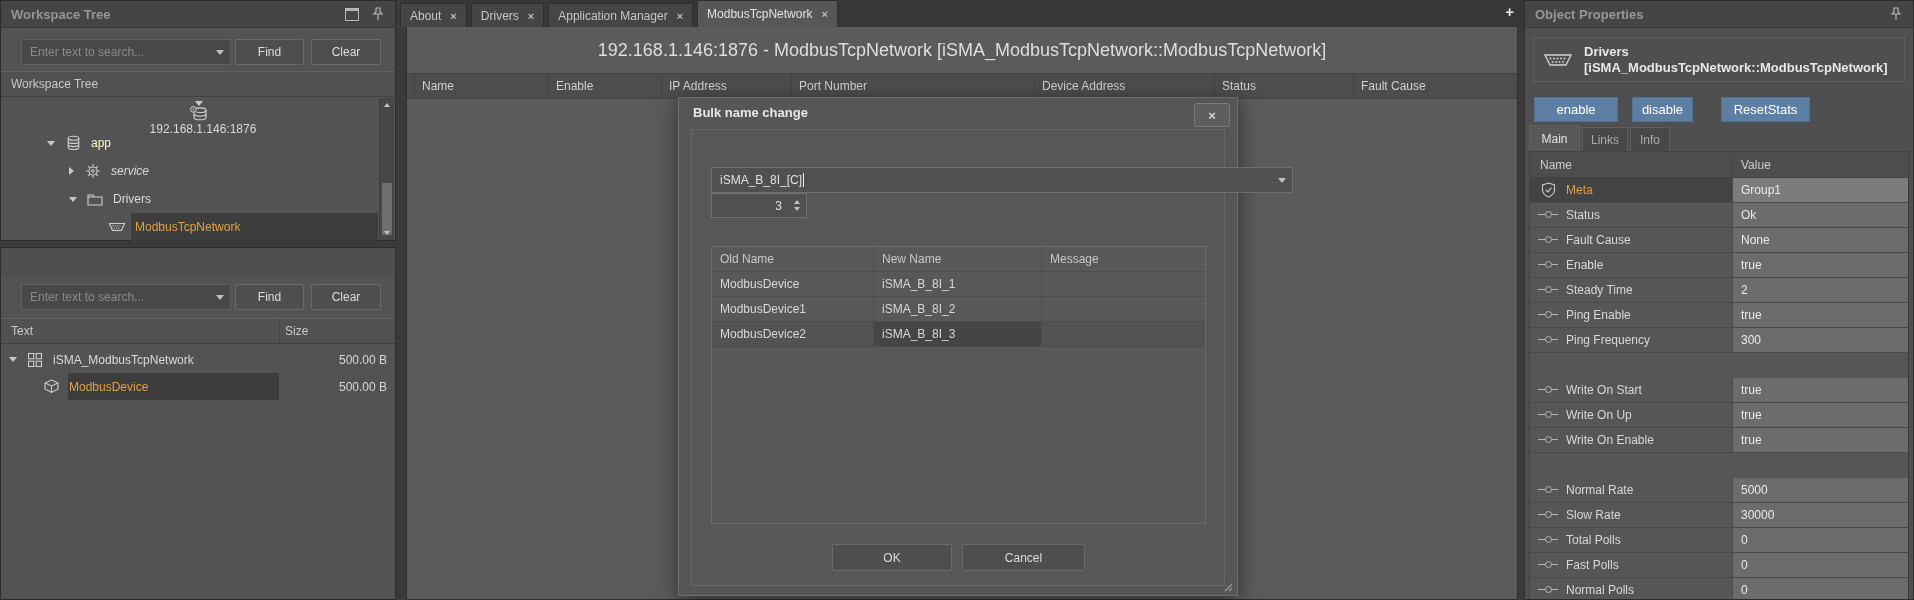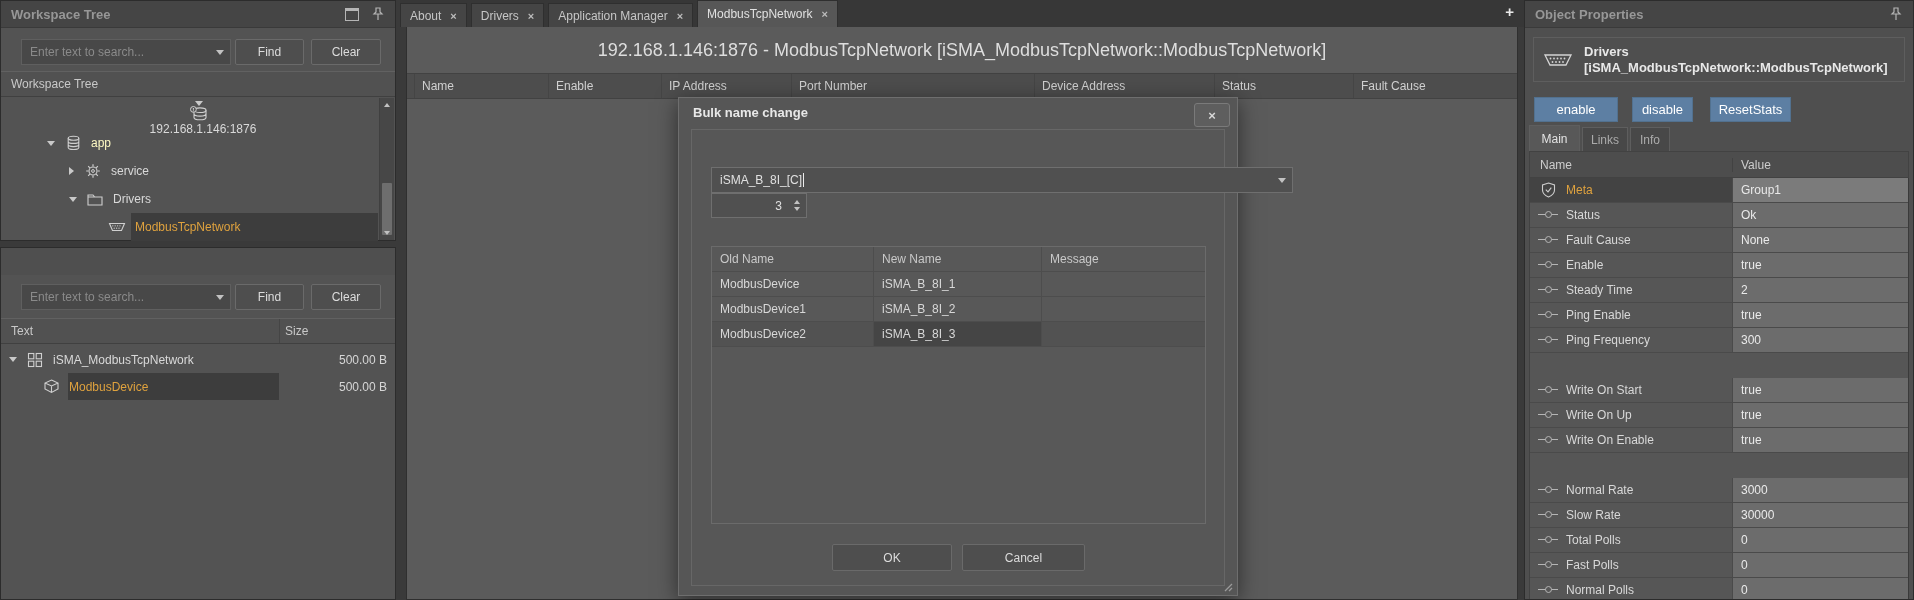--- a/index.html
+++ b/index.html
@@ -141,21 +141,21 @@
           <span class="exp-closed"></span>
           <span class="ticon">
             <svg width="16" height="16" viewBox="0 0 16 16">
                 <circle cx="8" cy="8" r="4" fill="none" stroke="#cfcfcf" stroke-width="1.1"></circle>
                 <circle cx="8" cy="8" r="1.4" fill="none" stroke="#cfcfcf" stroke-width="1"></circle>
                 <g stroke="#cfcfcf" stroke-width="1.2">
                   <path d="M8 1.2v2.2M8 12.6v2.2M1.2 8h2.2M12.6 8h2.2M3.2 3.2l1.6 1.6M11.2 11.2l1.6 1.6M12.8 3.2l-1.6 1.6M4.8 11.2l-1.6 1.6"></path>
                 </g>
               </svg>
           </span>
-          <span style="color:#d9d9d9;">service</span>
+          <span style="color:#d9d9d9;font-style:italic;">service</span>
         </div>
 
         <div class="trow" style="top:87px;padding-left:68px;">
           <span class="exp-open"></span>
           <span class="ticon">
             <svg width="16" height="13" viewBox="0 0 16 13">
                 <path d="M1 2h5l1.7 2H15v8H1zM1 4h6.7" fill="none" stroke="#cfcfcf" stroke-width="1.1"></path>
               </svg>
           </span>
           <span style="color:#d9d9d9;">Drivers</span>
@@ -353,21 +353,21 @@
           </svg>
       </span>
       <div id="objtexts">
         <div>Drivers</div>
         <div>[iSMA_ModbusTcpNetwork::ModbusTcpNetwork]</div>
       </div>
     </div>
 
     <div class="bluebtn" style="left:9px;width:84px;">enable</div>
     <div class="bluebtn" style="left:97px;width:61px;margin-left:10px;">disable</div>
-    <div class="bluebtn" style="left:185px;width:81px;">ResetStats</div>
+    <div class="bluebtn" style="left:196px;width:89px;">ResetStats</div>
 
     <div class="ptab active" style="left:4px;top:124px;width:51px;">Main</div>
     <div class="ptab" style="left:57px;top:126px;width:46px;">Links</div>
     <div class="ptab" style="left:105px;top:126px;width:40px;">Info</div>
 
     <div id="ptablehead">
       <span style="padding-left:10px;flex:1;">Name</span>
       <span style="width:176px;border-left:1px solid #424242;padding-left:8px;box-sizing:border-box;">Value</span>
     </div>
 
@@ -443,21 +443,21 @@
             <span class="node-ico"></span>
           </span>
         <span class="pname">Write On Enable</span>
         <span class="pval">true</span>
       </div>
       <div class="prow" style="top:300px;">
         <span class="picell">
             <span class="node-ico"></span>
           </span>
         <span class="pname">Normal Rate</span>
-        <span class="pval">3000</span>
+        <span class="pval">5000</span>
       </div>
       <div class="prow" style="top:325px;">
         <span class="picell">
             <span class="node-ico"></span>
           </span>
         <span class="pname">Slow Rate</span>
         <span class="pval">30000</span>
       </div>
       <div class="prow" style="top:350px;">
         <span class="picell">

